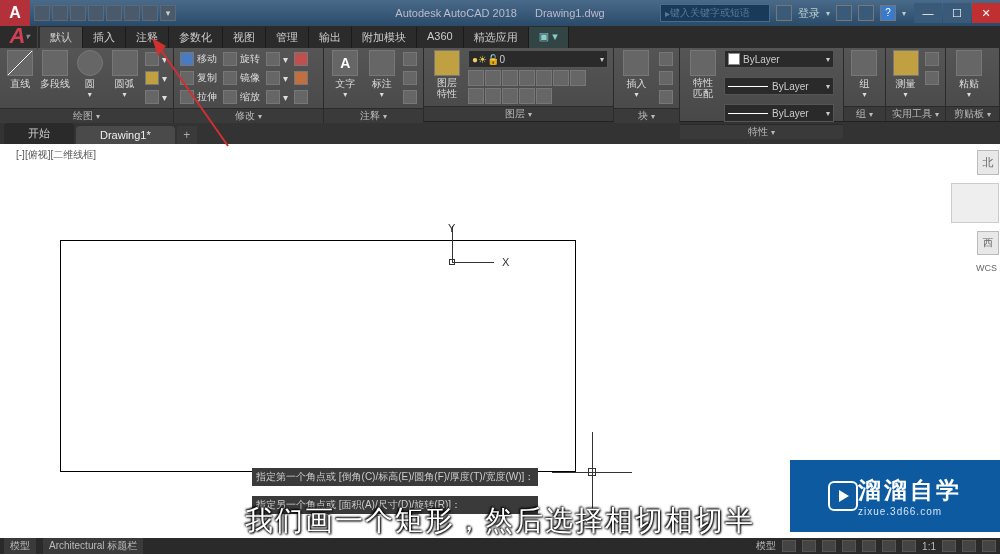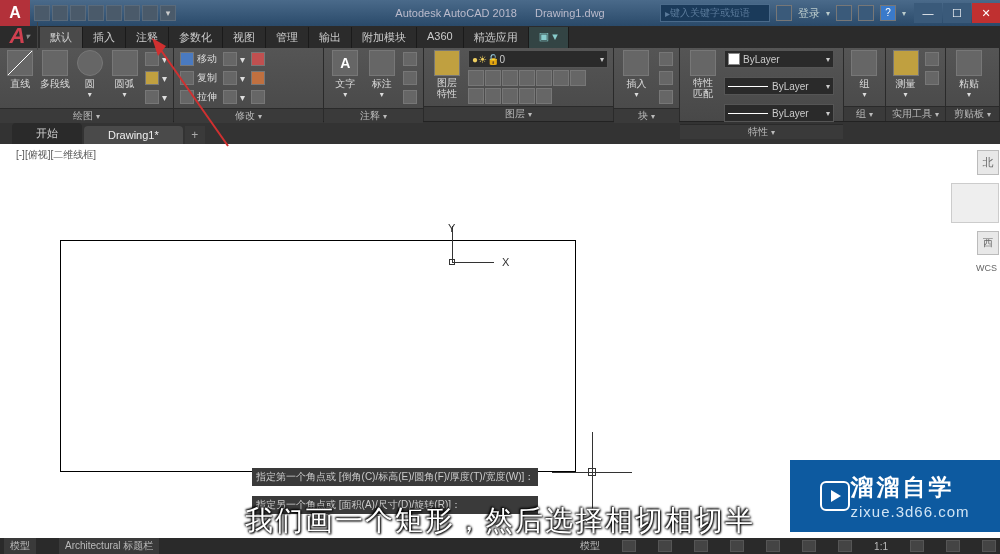--- a/index.html
+++ b/index.html
@@ -44,21 +44,21 @@
 .ic.red { background:#c05050; }
 
 
 .layer-dd { width:120px; height:18px; background:#2a2a2a; border:1px solid #555; display:flex; align-items:center; padding:0 3px; color:#ccc; font-size:10px; position:relative; }
 .layer-dd .swatch { width:12px; height:12px; background:#fff; border:1px solid #888; margin-right:3px; }
 .layer-dd::after { content:"▾"; position:absolute; right:3px; font-size:8px; }
 .linetype-dd { width:110px; }
 .linetype-dd .line { width:40px; height:1px; background:#fff; margin-right:4px; }
 
 
-.filetabs { height:22px; background:#333; display:flex; align-items:flex-end; padding-left:12px; }
+.filetabs { height:22px; background:#333; display:flex; align-items:flex-end; padding-left:4px; }
 .filetab { padding:3px 24px; background:#2a2a2a; color:#ccc; font-size:11px; margin-right:2px; border-top-left-radius:4px; border-top-right-radius:4px; }
 .filetab.active { background:#4a4a4a; color:#eee; }
 .filetab-add { width:20px; height:18px; background:#3a3a3a; color:#aaa; display:flex; align-items:center; justify-content:center; font-size:12px; }
 
 
 .drawing { position:absolute; top:144px; left:0; right:0; bottom:16px; background:#fff; }
 .viewport-label { position:absolute; top:4px; left:16px; color:#555; font-size:10px; }
 .rect-drawn { position:absolute; top:96px; left:60px; width:516px; height:232px; border:1px solid #000; }
 .ucs { position:absolute; top:118px; left:452px; }
 .ucs .y { position:absolute; width:1px; height:36px; background:#333; left:0; top:-36px; }
@@ -85,24 +85,24 @@
 
 
 .subtitle { position:absolute; bottom:14px; left:50%; transform:translateX(-50%); font-size:28px; color:#fff; text-shadow:0 0 3px #000,1px 1px 2px #000,-1px -1px 2px #000; white-space:nowrap; letter-spacing:2px; }
 
 
 .watermark { position:absolute; right:0; bottom:22px; width:210px; height:72px; background:#0d5aa0; color:#fff; display:flex; align-items:center; justify-content:center; gap:0; }
 .watermark .play { width:30px; height:30px; border:2px solid #fff; border-radius:6px; display:flex; align-items:center; justify-content:center; }
 .watermark .play::before { content:""; border-left:10px solid #fff; border-top:6px solid transparent; border-bottom:6px solid transparent; margin-left:2px; }
 .watermark .txt { display:flex; flex-direction:column; align-items:flex-start; }
 .watermark .big { font-size:23px; font-weight:bold; letter-spacing:3px; }
-.watermark .small { font-size:15px; letter-spacing:1px; color:#d0e4f4; }
-
-
-.statusbar { position:absolute; bottom:0; left:0; right:0; height:16px; background:#2a2a2a; display:flex; align-items:center; color:#bbb; font-size:10px; padding:0 4px; gap:22px; }
+.watermark .small { font-size:10px; letter-spacing:1px; color:#d0e4f4; }
+
+
+.statusbar { position:absolute; bottom:0; left:0; right:0; height:16px; background:#2a2a2a; display:flex; align-items:center; color:#bbb; font-size:10px; padding:0 4px; gap:6px; }
 .statusbar .tab { background:#3a3a3a; padding:1px 6px; margin-right:1px; }
 .statusbar .sp { flex:1; }
 .status-ic { width:14px; height:12px; background:#444; border:1px solid #555; }
 </style>
 </head>
 <body>
 
 <div class="titlebar">
   <div class="app-logo">A</div>
   <div class="qat">
@@ -201,20 +201,34 @@
         <div class="rb-small">
             <span class="ic"></span>
             <span>复制</span>
           </div>
         <div class="rb-small">
             <span class="ic"></span>
             <span>拉伸</span>
           </div>
       </div>
       <div class="rb-col">
+        <div class="rb-small">
+            <span class="ic"></span>
+            <span>旋转</span>
+          </div>
+        <div class="rb-small">
+            <span class="ic"></span>
+            <span>镜像</span>
+          </div>
+        <div class="rb-small">
+            <span class="ic"></span>
+            <span>缩放</span>
+          </div>
+      </div>
+      <div class="rb-col">
         <div class="rb-small"><span class="ic"></span>▾</div>
         <div class="rb-small"><span class="ic"></span>▾</div>
         <div class="rb-small"><span class="ic"></span>▾</div>
       </div>
       <div class="rb-col">
         <div class="rb-small">
             <span class="ic red"></span>
           </div>
         <div class="rb-small">
             <span class="ic orange"></span>

